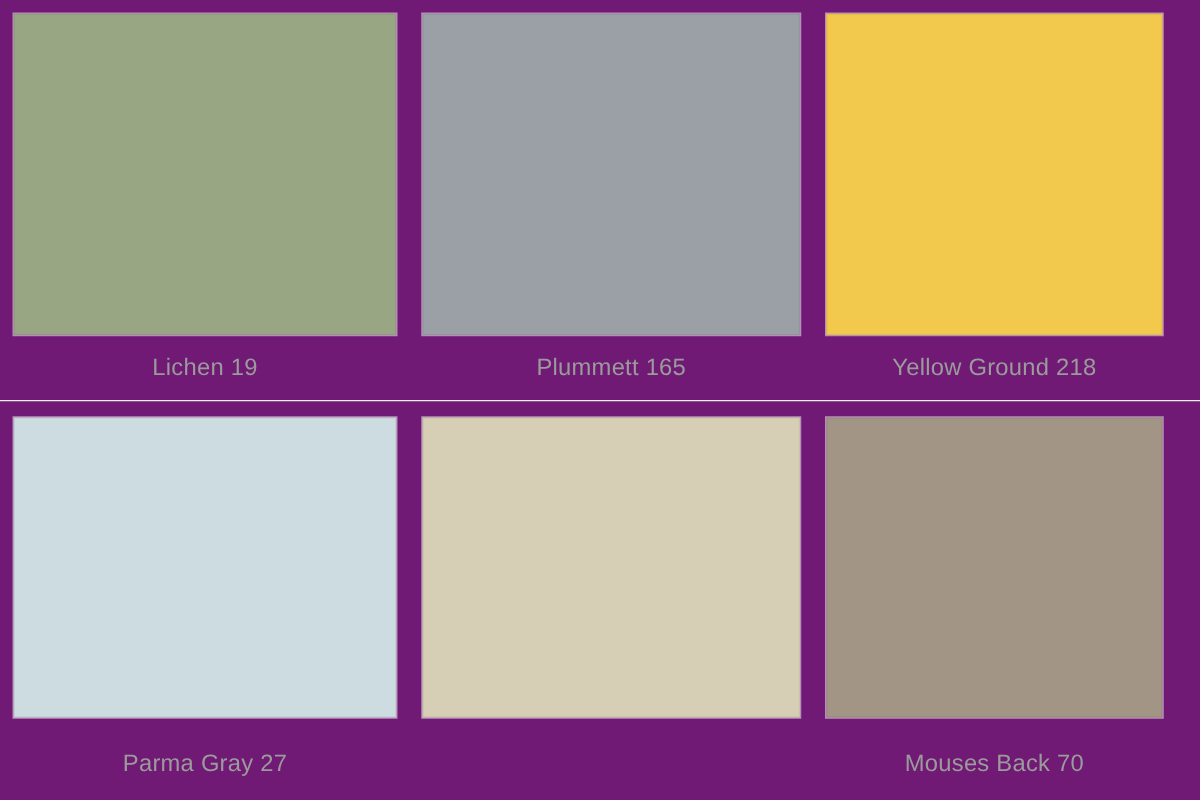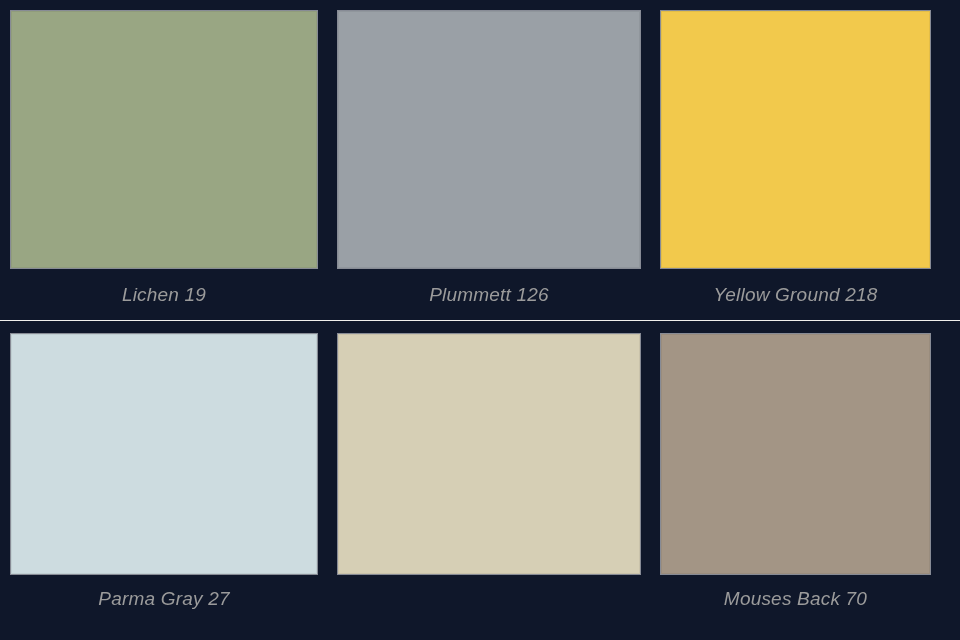--- a/index.html
+++ b/index.html
@@ -58,38 +58,38 @@
     margin-top: 15px;
     font-size: 19px;
     line-height: 24px;
     color: #9b9b9b;
     letter-spacing: 0.2px;
     text-align: center;
     white-space: nowrap;
     font-weight: 400;
   }
   .row-bottom .swatch-label {
-    margin-top: 13px;
+    margin-top: 26px;
   }
 </style>
 </head>
 <body>
 
-<div class="palette" style="background: #0f172a; font-style: italic;">
+<div class="palette" style="background: #701a75;">
 
   <div class="palette-row row-top">
 
     <div class="swatch-cell col-1">
       <div class="swatch-chip" style="background-color: rgb(153, 166, 131);"></div>
       <div class="swatch-label" style="color: rgb(155, 155, 155);">Lichen 19</div>
     </div>
 
     <div class="swatch-cell col-2">
       <div class="swatch-chip" style="background-color: rgb(154, 160, 166);"></div>
-      <div class="swatch-label" style="color: rgb(155, 155, 155);">Plummett 126</div>
+      <div class="swatch-label" style="color: rgb(155, 155, 155);">Plummett 165</div>
     </div>
 
     <div class="swatch-cell col-3">
       <div class="swatch-chip" style="background-color: rgb(242, 201, 76);"></div>
       <div class="swatch-label" style="color: rgb(155, 155, 155);">Yellow Ground 218</div>
     </div>
 
   </div>
 
   <div class="palette-row row-bottom" style="border-top-color: rgb(241, 240, 236);">

